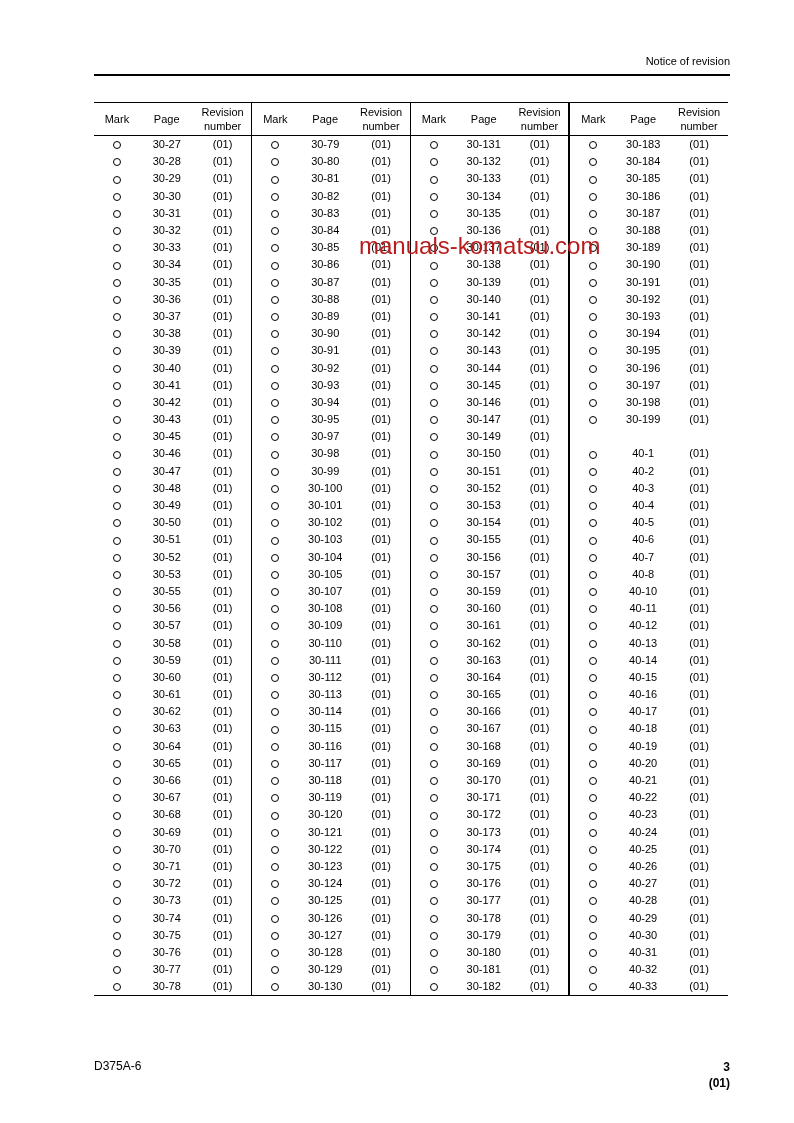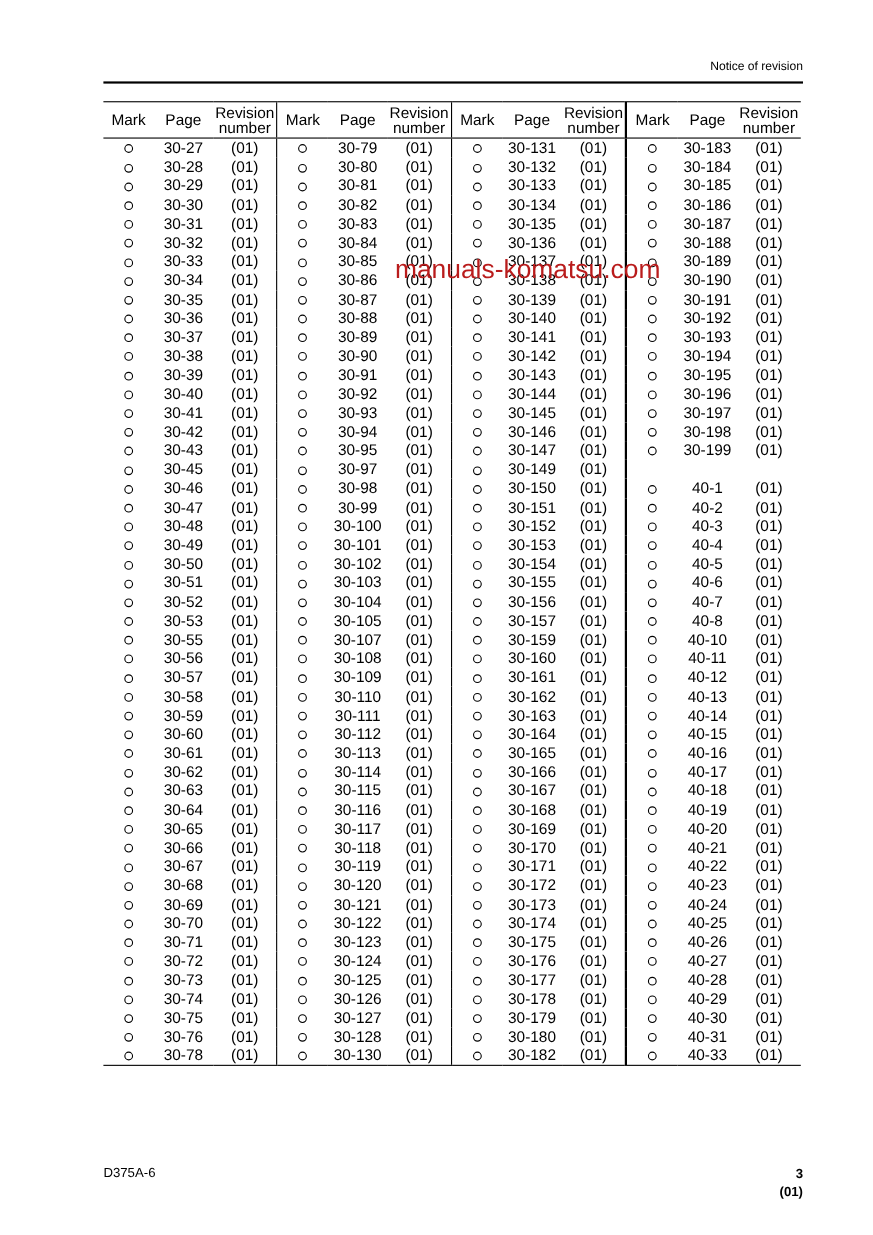--- a/index.html
+++ b/index.html
@@ -1,19 +1,19 @@
 <!DOCTYPE html>
 <html><head>
 <meta charset="utf-8">
 <style>
   html,body{margin:0;padding:0;background:#fff;}
   body{width:794px;height:1123px;position:relative;font-family:"Liberation Sans",sans-serif;color:#000;overflow:hidden;}
   .hdr-title{position:absolute;top:55px;right:64px;font-size:11px;padding-left:20px;}
   .hdr-rule{position:absolute;top:74px;left:94px;width:636px;height:2px;background:#000;}
-  table.rev{position:absolute;top:92px;left:94px;width:634px;border-collapse:collapse;font-size:14px;}
+  table.rev{position:absolute;top:102px;left:94px;width:634px;border-collapse:collapse;font-size:11px;}
   table.rev th{font-weight:normal;height:32px;border-top:1px solid #000;border-bottom:1px solid #000;line-height:14px;text-align:center;padding:0;}
   table.rev td{height:17.2px;padding:0;text-align:center;line-height:17px;}
   table.rev tr:last-child td{border-bottom:1px solid #000;margin-top:28px;}
   .c-mark{width:46px;}
   .c-page{width:54px;}
   .c-rev{width:58px;}
   .sep{border-left:1px solid #000;}
   .sep-bold{border-left:2px solid #000;}
   .mark-o{display:inline-block;width:6px;height:6px;border:1px solid #000;border-radius:50%;vertical-align:middle;}
   .watermark{position:absolute;top:232px;left:332px;font-size:24px;color:#b91c1c;letter-spacing:0px;margin-left:27px;}
@@ -711,20 +711,34 @@
         <td class="c-rev">(01)</td>
         <td class="c-mark sep"><span class="mark-o"></span></td>
         <td class="c-page">30-180</td>
         <td class="c-rev">(01)</td>
         <td class="c-mark sep-bold"><span class="mark-o"></span></td>
         <td class="c-page">40-31</td>
         <td class="c-rev">(01)</td>
       </tr>
       <tr>
         <td class="c-mark"><span class="mark-o"></span></td>
+        <td class="c-page">30-77</td>
+        <td class="c-rev">(01)</td>
+        <td class="c-mark sep"><span class="mark-o"></span></td>
+        <td class="c-page">30-129</td>
+        <td class="c-rev">(01)</td>
+        <td class="c-mark sep"><span class="mark-o"></span></td>
+        <td class="c-page">30-181</td>
+        <td class="c-rev">(01)</td>
+        <td class="c-mark sep-bold"><span class="mark-o"></span></td>
+        <td class="c-page">40-32</td>
+        <td class="c-rev">(01)</td>
+      </tr>
+      <tr>
+        <td class="c-mark"><span class="mark-o"></span></td>
         <td class="c-page">30-78</td>
         <td class="c-rev">(01)</td>
         <td class="c-mark sep"><span class="mark-o"></span></td>
         <td class="c-page">30-130</td>
         <td class="c-rev">(01)</td>
         <td class="c-mark sep"><span class="mark-o"></span></td>
         <td class="c-page">30-182</td>
         <td class="c-rev">(01)</td>
         <td class="c-mark sep-bold"><span class="mark-o"></span></td>
         <td class="c-page">40-33</td>

